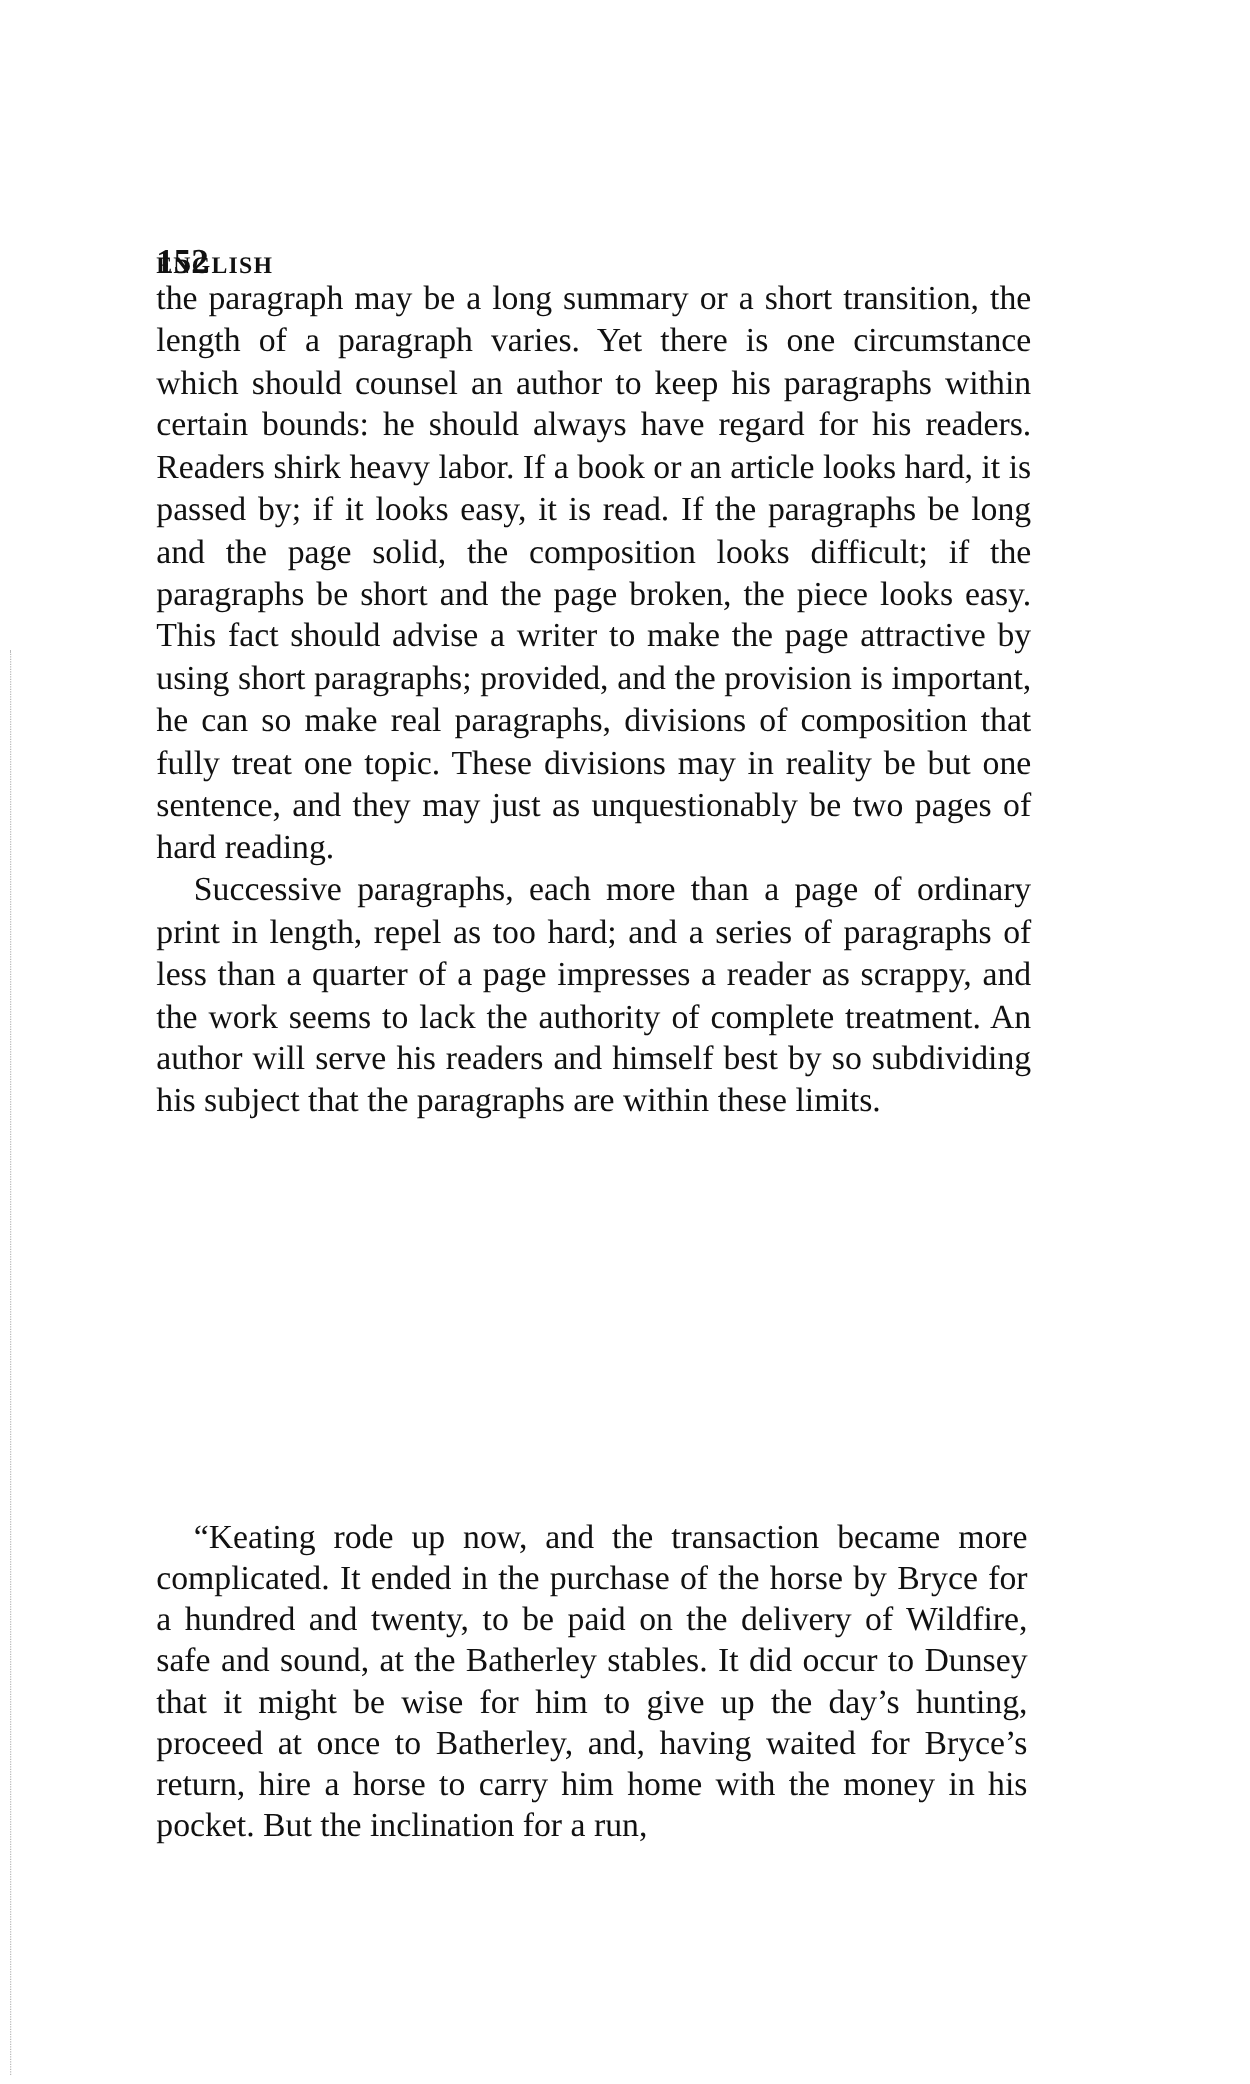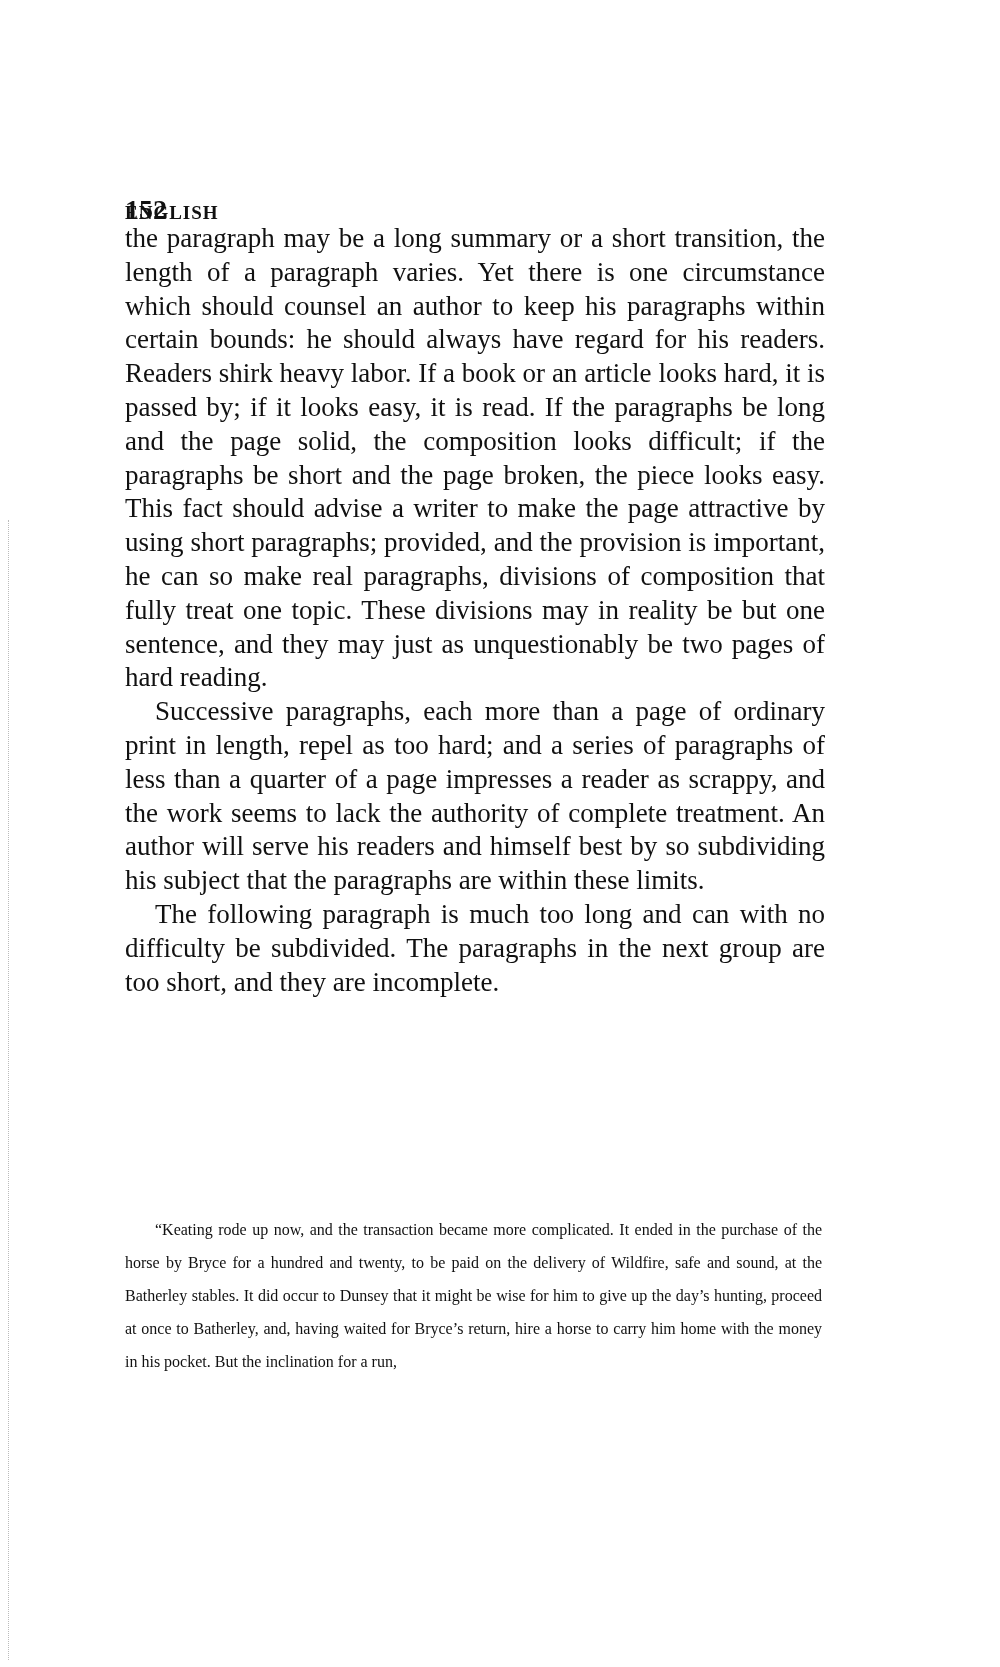--- a/index.html
+++ b/index.html
@@ -10,37 +10,36 @@
               font-family: "Liberation Serif", serif; }
   .running-head { position: absolute; left: 0; width: 700px; top: 8px; 
                   font-size: 19px; font-weight: bold; letter-spacing: 1px;
                   font-family: "Liberation Serif", serif; }
   .body-text { position: absolute; top: 222px; left: 125px; width: 700px;
                font-family: "Liberation Serif", serif; font-size: 27px; line-height: 33.8px;
                text-align: justify; }
   .body-text p { margin: 0; }
   .body-text p.indent { text-indent: 30px; }
   .quote { position: absolute; top: 1213px; left: 125px; width: 697px;
-           font-family: "Liberation Serif", serif; font-size: 16px; line-height: 33px;
+           font-family: "Liberation Serif", serif; font-size: 27px; line-height: 33px;
            text-align: justify; }
   .quote p { margin: 0; text-indent: 30px; }
   .dots { position: absolute; left: 8px; top: 520px; width: 2px; height: 1140px;
           border-left: 1px dotted #bbb; }
 </style>
 </head>
 <body>
 
 <div class="dots"></div>
 
 <div class="header">
   <span class="page-num">152</span>
   <div class="running-head">ENGLISH</div>
 </div>
 
 <div class="body-text">
   <p>the paragraph may be a long summary or a short transition, the length of a paragraph varies. Yet there is one circumstance which should counsel an author to keep his paragraphs within certain bounds: he should always have regard for his readers. Readers shirk heavy labor. If a book or an article looks hard, it is passed by; if it looks easy, it is read. If the paragraphs be long and the page solid, the composition looks difficult; if the paragraphs be short and the page broken, the piece looks easy. This fact should advise a writer to make the page attractive by using short paragraphs; provided, and the provision is important, he can so make real paragraphs, divisions of composition that fully treat one topic. These divisions may in reality be but one sentence, and they may just as unquestionably be two pages of hard reading.</p>
   <p class="indent">Successive paragraphs, each more than a page of ordinary print in length, repel as too hard; and a series of paragraphs of less than a quarter of a page impresses a reader as scrappy, and the work seems to lack the authority of complete treatment. An author will serve his readers and himself best by so subdividing his subject that the paragraphs are within these limits.</p>
-  <p class="indent">The following paragraph is much too long and can with no difficulty be subdivided. The paragraphs in the next group are too short, and they are incomplete.</p>
 </div>
 
 <div class="quote">
   <p>“Keating rode up now, and the transaction became more complicated. It ended in the purchase of the horse by Bryce for a hundred and twenty, to be paid on the delivery of Wildfire, safe and sound, at the Batherley stables. It did occur to Dunsey that it might be wise for him to give up the day’s hunting, proceed at once to Batherley, and, having waited for Bryce’s return, hire a horse to carry him home with the money in his pocket. But the inclination for a run,</p>
 </div>
 
 </body></html>

